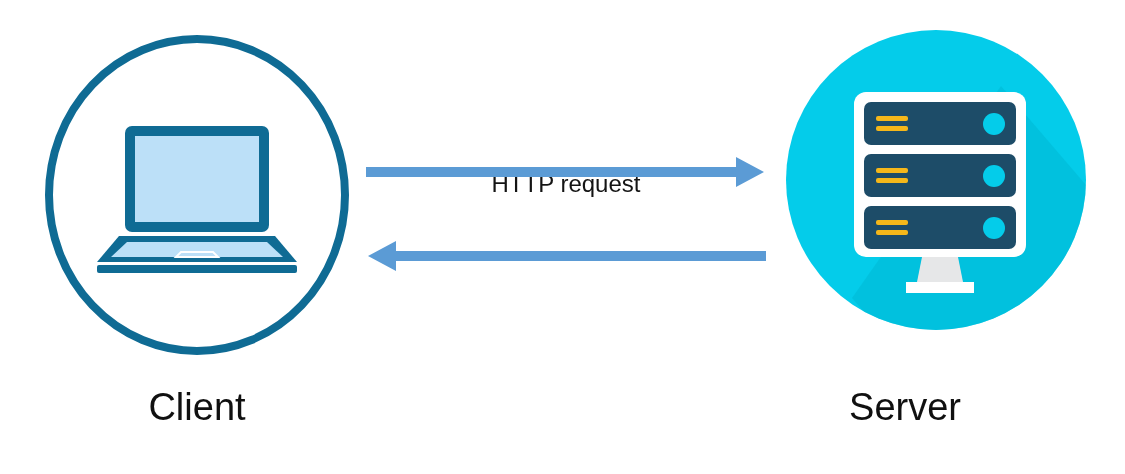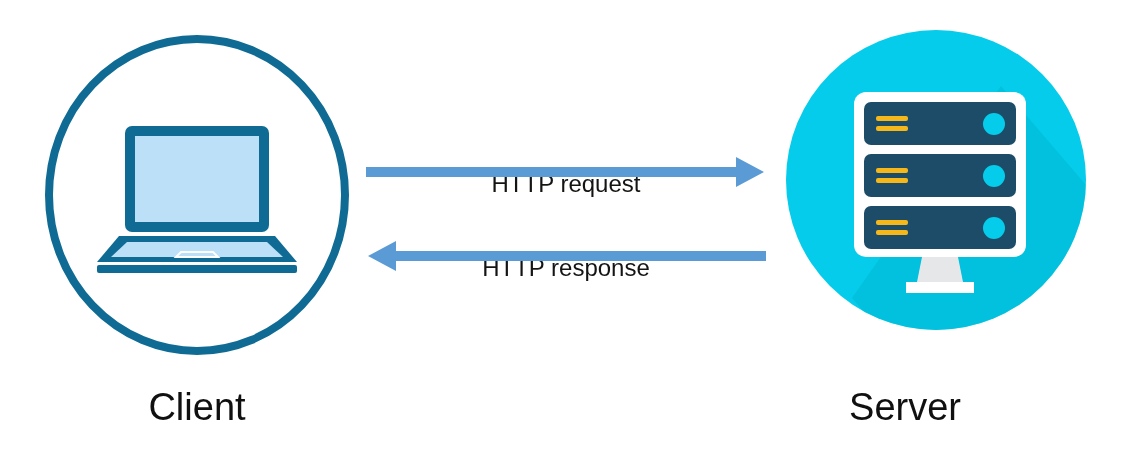--- a/index.html
+++ b/index.html
@@ -147,21 +147,20 @@
   <div id="client-caption" class="caption">Client</div>
 
   <div id="request-group" class="arrow-group">
     <div class="arrow-label">HTTP request</div>
     <svg class="arrow-svg" viewBox="0 0 400 32">
       <path d="M 0 11 L 370 11 L 370 1 L 398 16 L 370 31 L 370 21 L 0 21 Z" fill="#5B9BD5"></path>
     </svg>
   </div>
 
   <div id="response-group" class="arrow-group">
-    <div class="arrow-label">HTTP response</div>
     <svg class="arrow-svg" viewBox="0 0 400 32">
       <path d="M 400 11 L 30 11 L 30 1 L 2 16 L 30 31 L 30 21 L 400 21 Z" fill="#5B9BD5"></path>
     </svg>
   </div>
 
   <div id="server-node" class="node">
 
     <svg id="server-circle" viewBox="0 0 300 300">
       <defs>
         <clipPath id="circle-clip">

